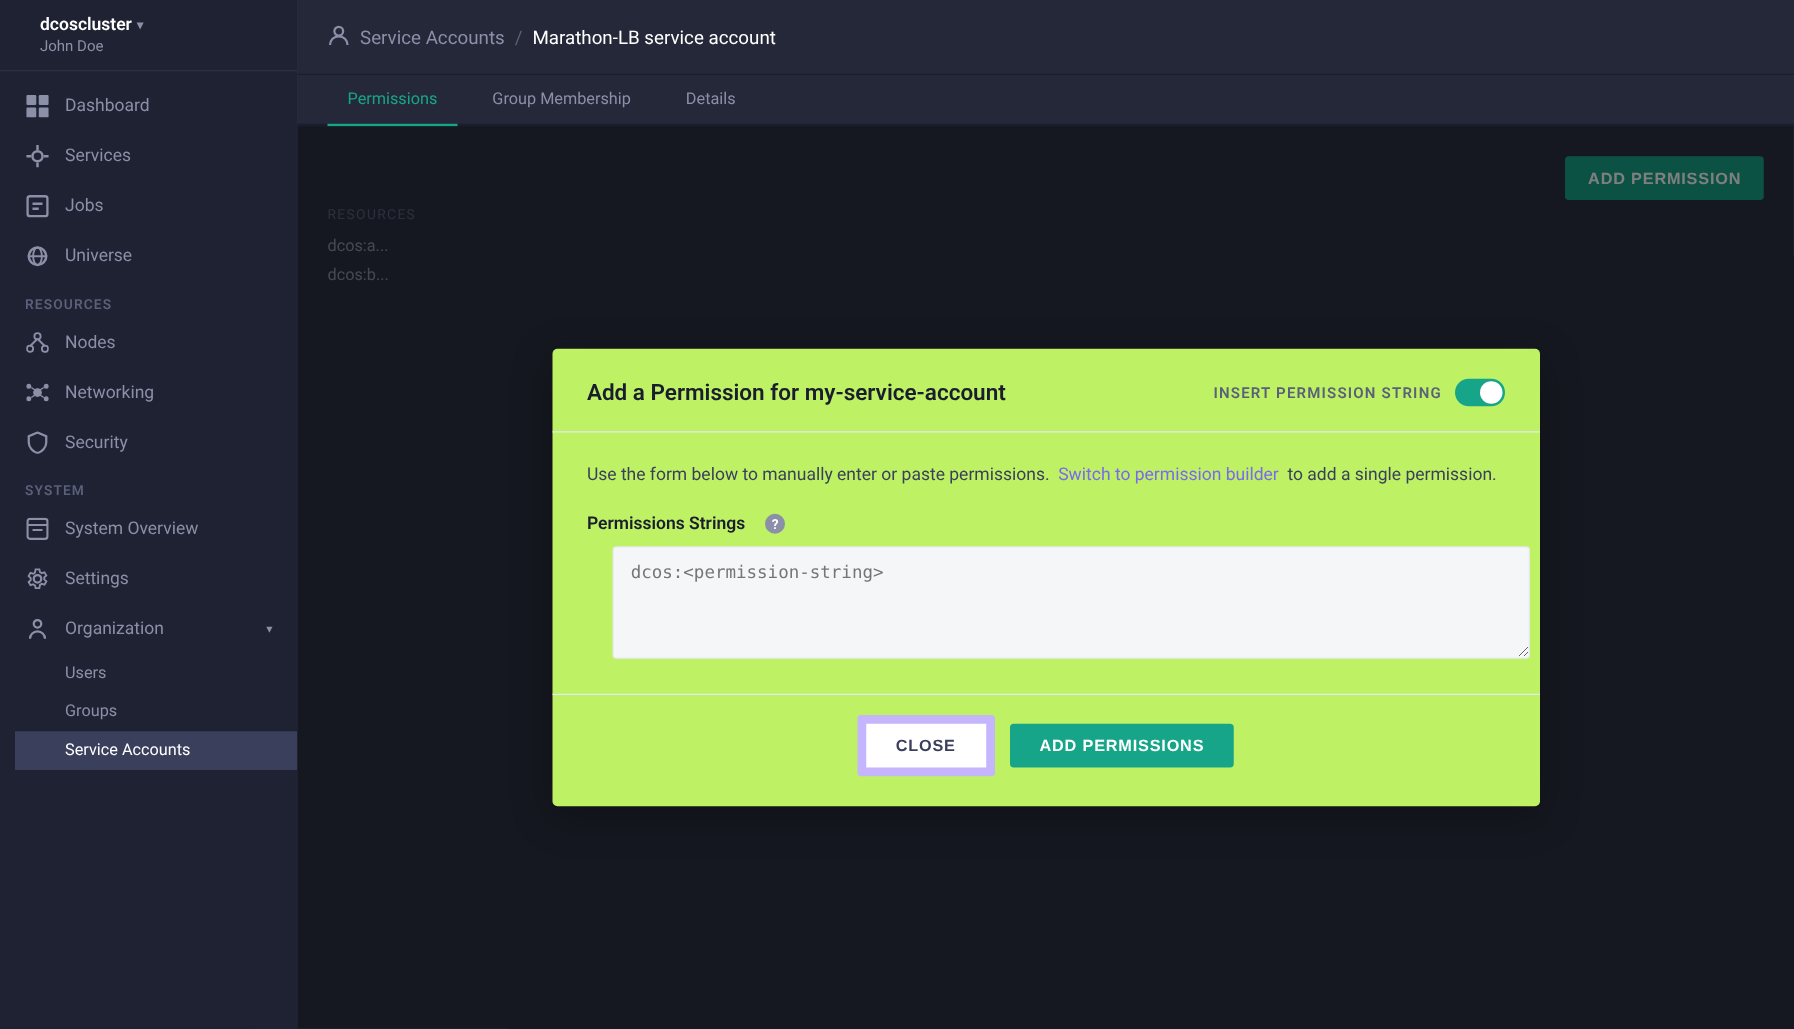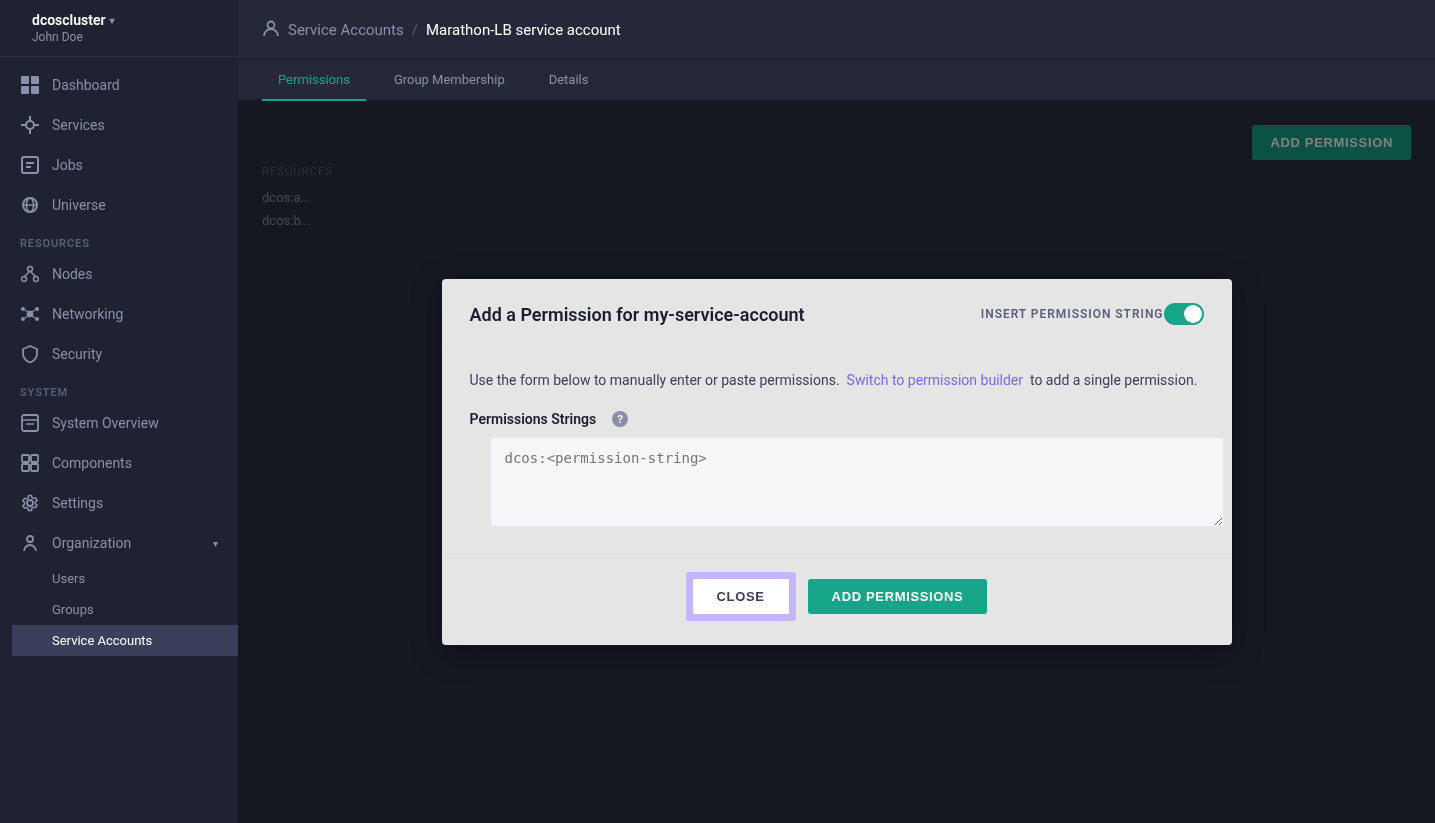--- a/index.html
+++ b/index.html
@@ -130,42 +130,42 @@
       top: 0; left: 0; right: 0; bottom: 0;
       background: rgba(0,0,0,0.5);
       display: flex;
       align-items: center;
       justify-content: center;
       z-index: 100;
     }
 
     
     .modal {
-      background: #e5e5e5;
+      background: #bef264;
       border-radius: 4px;
       width: 790px;
       max-width: 95%;
       box-shadow: 0 8px 32px rgba(0,0,0,0.3);
     }
     .modal-header {
       padding: 24px 28px 20px;
       border-bottom: 1px solid #e5e8ef;
       display: flex;
       align-items: center;
       justify-content: space-between;
     }
     .modal-title {
       font-size: 18px;
       font-weight: 600;
       color: #1a1d2e;
     }
     .insert-permission-toggle {
       display: flex;
       align-items: center;
-      gap: 0;
+      gap: 10px;
       font-size: 12px;
       font-weight: 600;
       letter-spacing: 0.08em;
       text-transform: uppercase;
       color: #5a5f7a;
     }
     .toggle-switch {
       width: 40px;
       height: 22px;
       background: #17a589;
@@ -365,31 +365,20 @@
 
     <div class="sidebar-item">
       <span class="icon">
         <svg width="18" height="18" viewBox="0 0 18 18" fill="none">
             <rect x="1" y="1" width="16" height="16" rx="2" stroke="#8b8fa8" stroke-width="1.8"></rect>
             <line x1="1" y1="6" x2="17" y2="6" stroke="#8b8fa8" stroke-width="1.5"></line>
             <line x1="5" y1="10" x2="13" y2="10" stroke="#8b8fa8" stroke-width="1.5"></line>
           </svg>
       </span>
       <span>System Overview</span>
-    </div>
-    <div class="sidebar-item">
-      <span class="icon">
-        <svg width="18" height="18" viewBox="0 0 18 18" fill="none">
-            <rect x="1" y="1" width="7" height="7" rx="1" stroke="#8b8fa8" stroke-width="1.8"></rect>
-            <rect x="10" y="1" width="7" height="7" rx="1" stroke="#8b8fa8" stroke-width="1.8"></rect>
-            <rect x="1" y="10" width="7" height="7" rx="1" stroke="#8b8fa8" stroke-width="1.8"></rect>
-            <rect x="10" y="10" width="7" height="7" rx="1" stroke="#8b8fa8" stroke-width="1.8"></rect>
-          </svg>
-      </span>
-      <span>Components</span>
     </div>
     <div class="sidebar-item">
       <span class="icon">
         <svg width="18" height="18" viewBox="0 0 18 18" fill="none">
             <circle cx="9" cy="9" r="3" stroke="#8b8fa8" stroke-width="1.8"></circle>
             <path d="M7.5 1.5h3l.5 2.2a6 6 0 011.4.8l2.2-.7 1.5 2.6-1.7 1.5a6 6 0 010 1.7l1.7 1.5-1.5 2.6-2.2-.7a6 6 0 01-1.4.8L10.5 16.5h-3l-.5-2.2a6 6 0 01-1.4-.8l-2.2.7-1.5-2.6 1.7-1.5a6 6 0 010-1.7L1.9 6.9l1.5-2.6 2.2.7A6 6 0 016.9 4.2l.6-2.7z" stroke="#8b8fa8" stroke-width="1.5"></path>
           </svg>
       </span>
       <span>Settings</span>
     </div>

